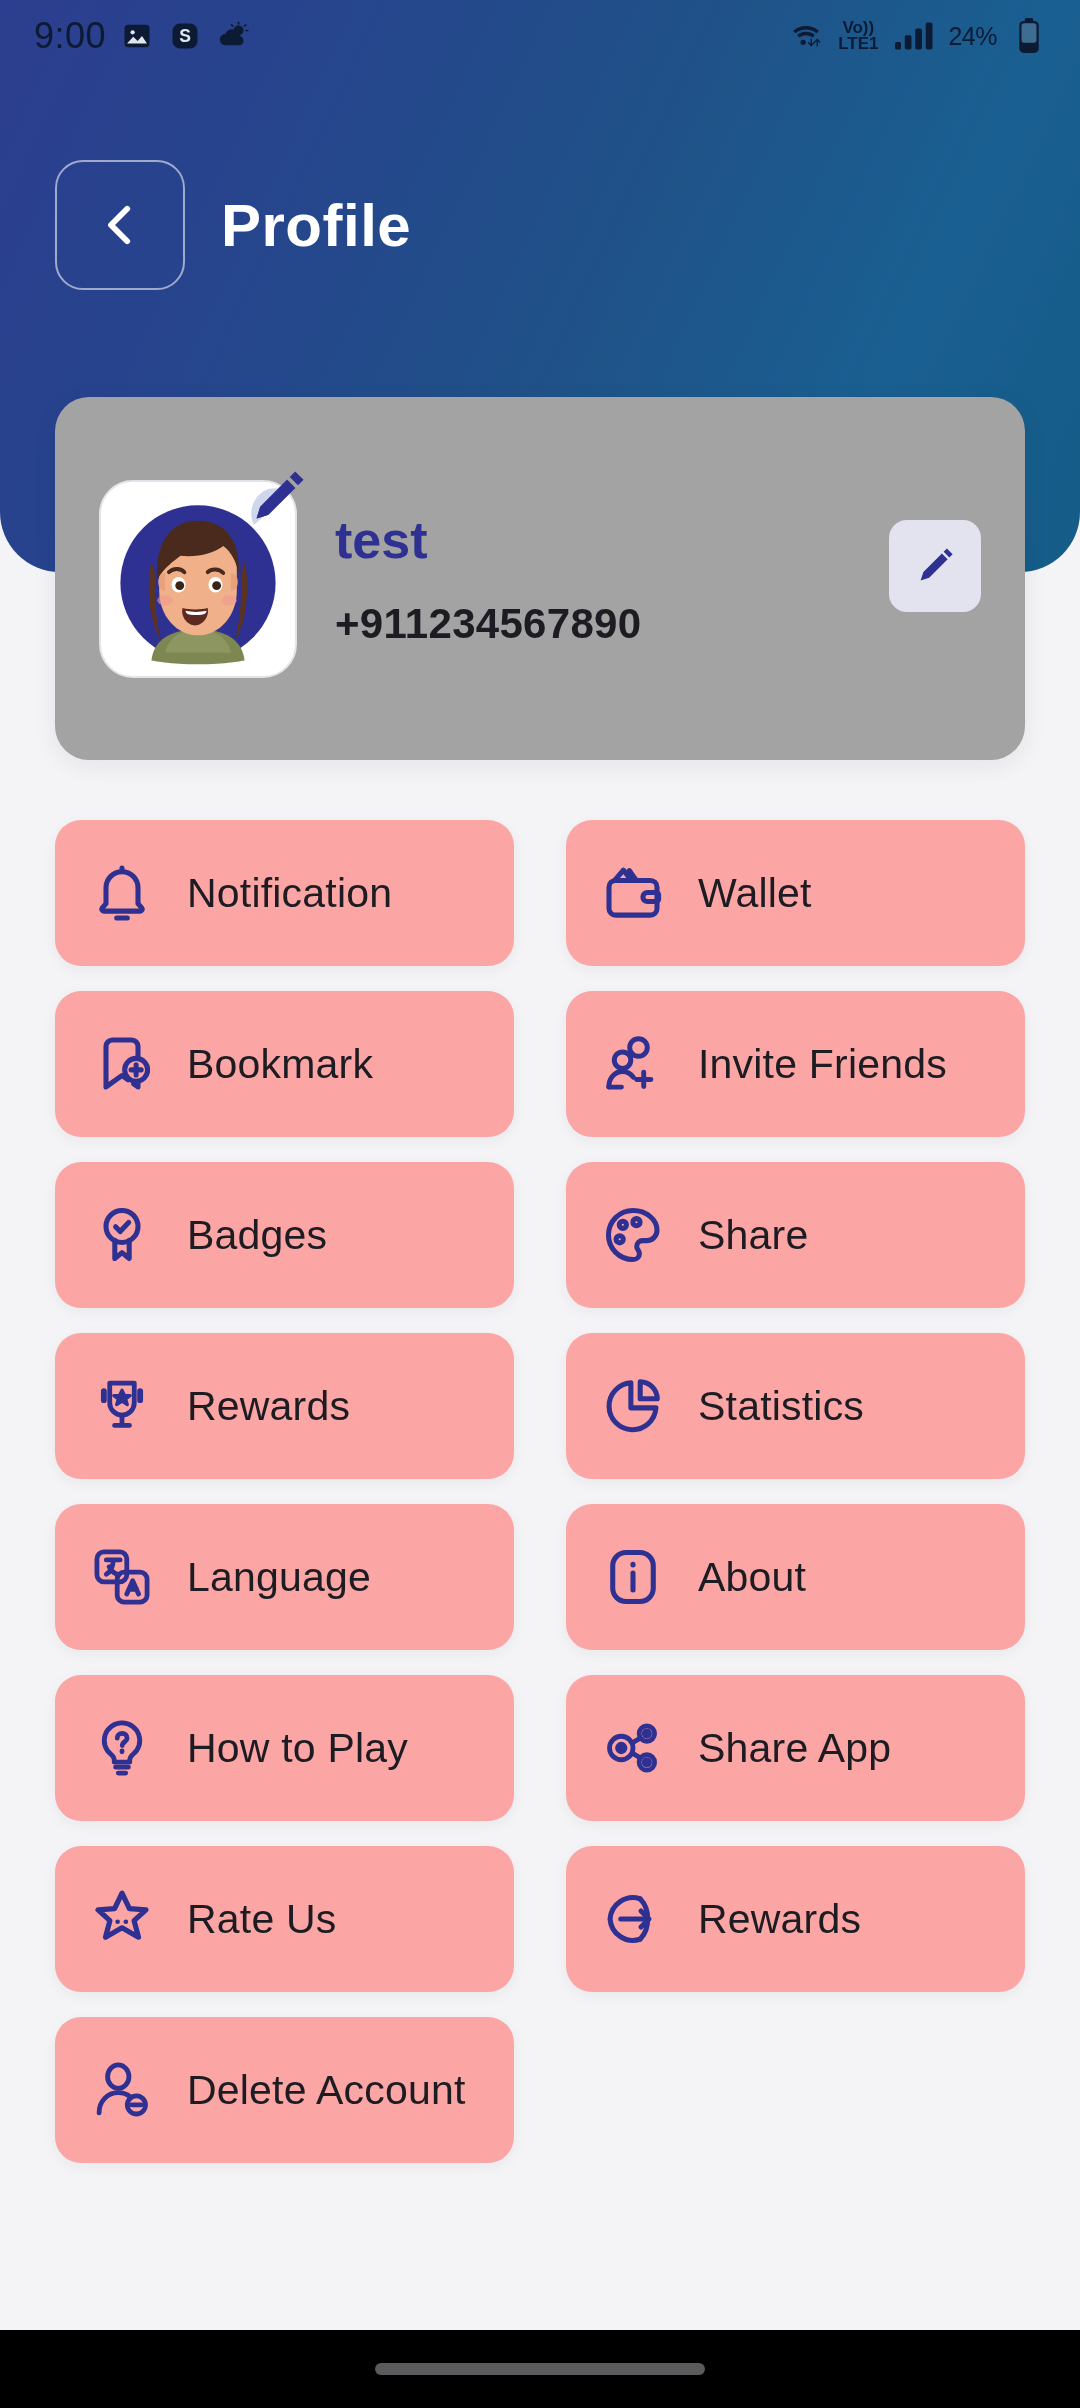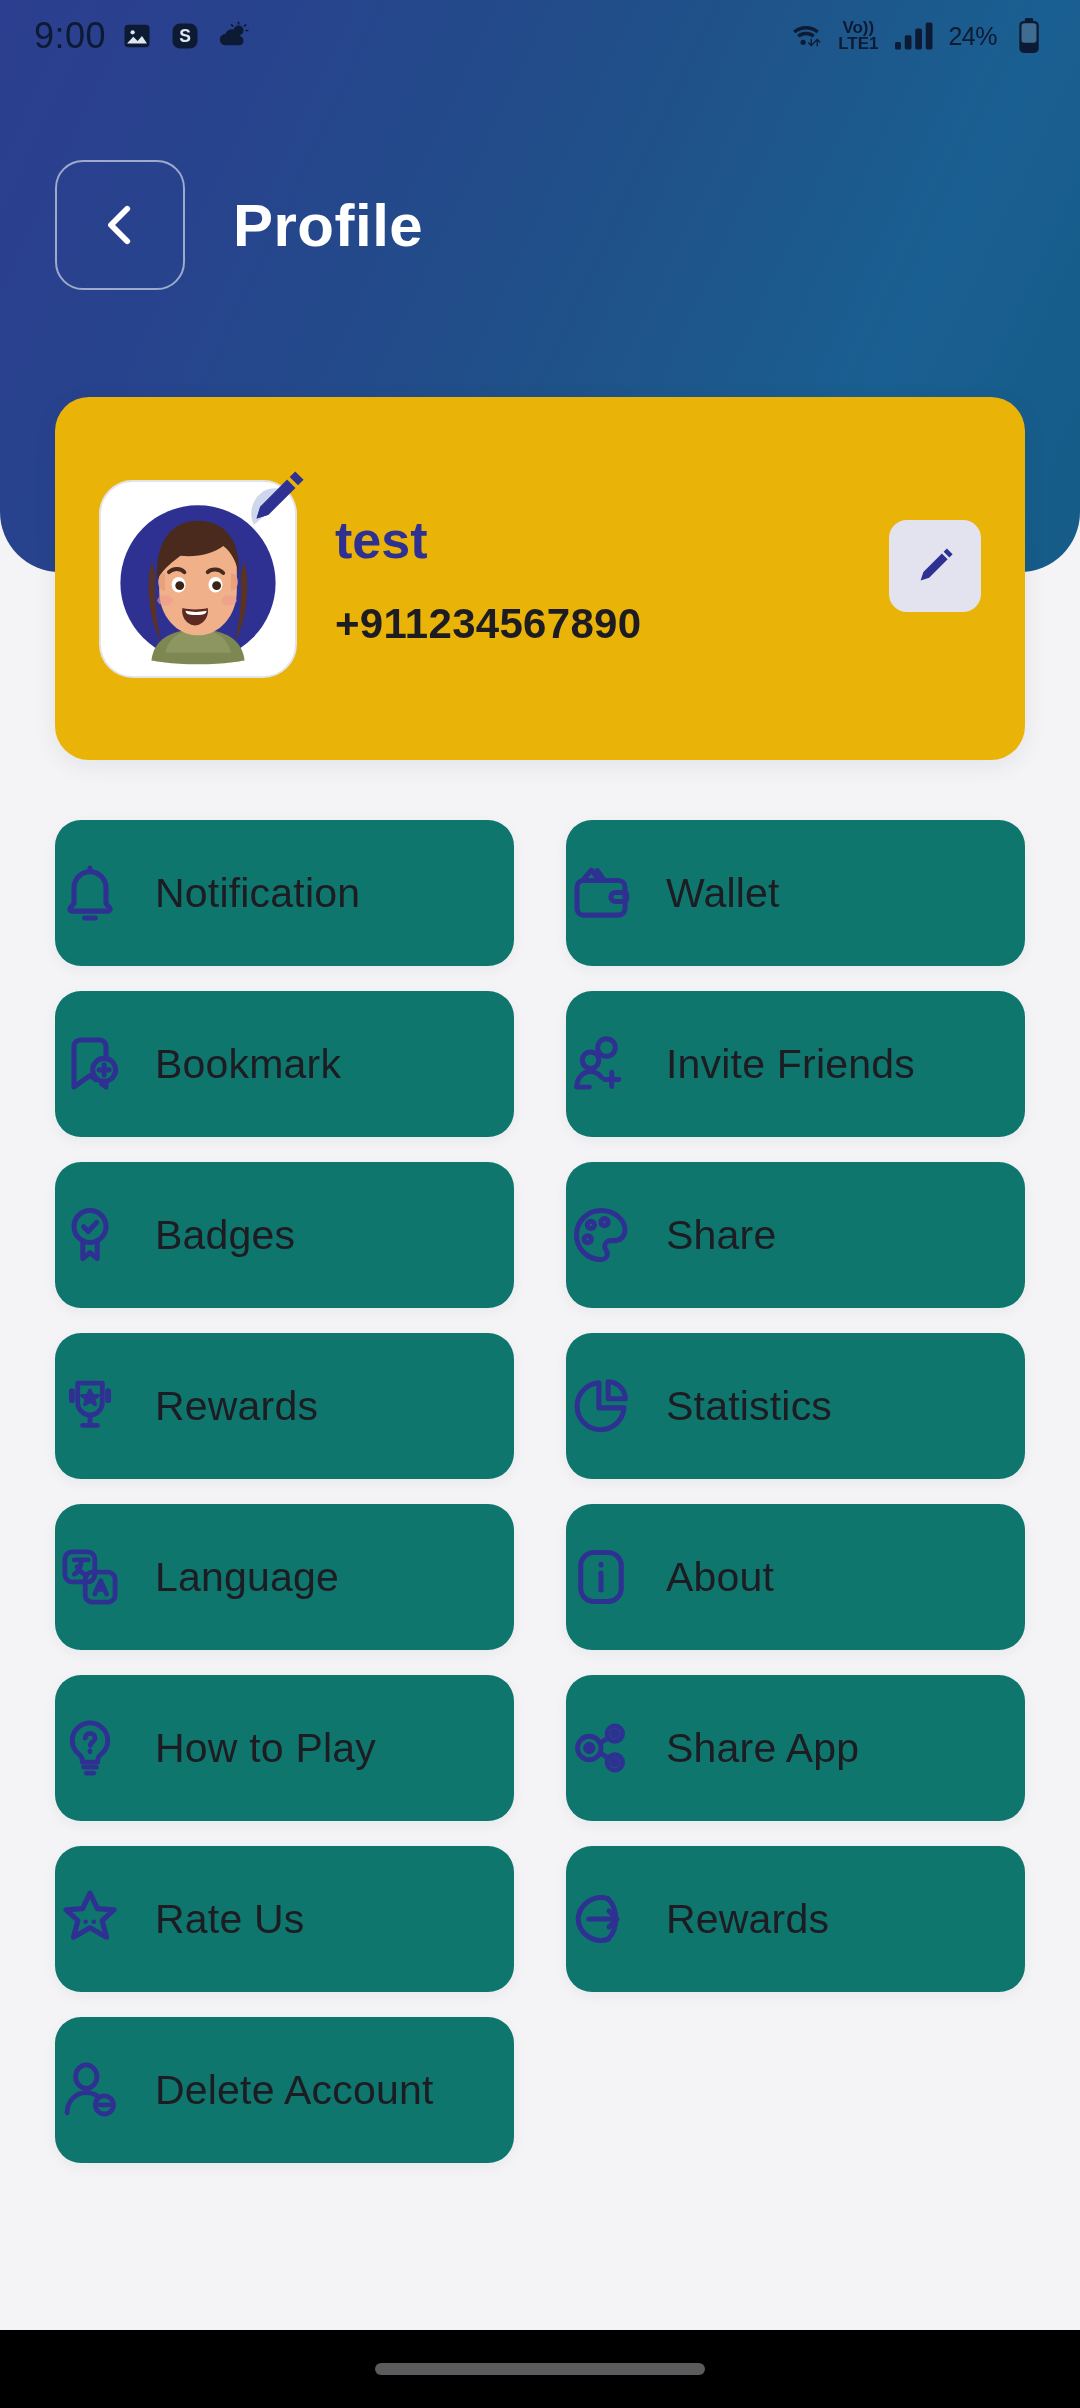--- a/index.html
+++ b/index.html
@@ -36,26 +36,26 @@
   .volte .v2 { font-size: 17px; font-weight: 700; }
 
   
   .appbar { position: absolute; top: 145px; left: 0; width: 1080px; height: 160px; z-index: 6;
             display: flex; align-items: center; padding-left: 55px; }
   .back-btn {
     width: 130px; height: 130px; border: 2px solid rgba(255,255,255,.55);
     border-radius: 28px; display: flex; align-items: center; justify-content: center;
     background: transparent; cursor: pointer;
   }
-  .page-title { color: #ffffff; font-size: 60px; font-weight: 700; margin-left: 48px; letter-spacing: .5px; }
+  .page-title { color: #ffffff; font-size: 60px; font-weight: 700; margin-left: 36px; letter-spacing: .5px; }
 
   
   .profile-card {
     position: absolute; top: 397px; left: 55px; width: 970px; height: 363px;
-    background: #eab308; border-radius: 34px; z-index: 4;
+    background: #a3a3a3; border-radius: 34px; z-index: 4;
     box-shadow: 0 6px 24px rgba(20,30,70,.07);
     display: flex; align-items: center; padding: 0 44px;
   }
   .avatar-wrap { position: relative; width: 198px; height: 198px; flex: 0 0 198px; }
   .avatar-frame {
     width: 198px; height: 198px; border-radius: 34px; background: #fff;
     border: 2px solid #e3e4ea; overflow: hidden; position: relative;
   }
   .pencil-badge { position: absolute; right: -16px; top: -18px; width: 74px; height: 74px; z-index: 3; }
   .profile-texts { margin-left: 38px; display: flex; flex-direction: column; gap: 18px; }
@@ -67,22 +67,22 @@
     cursor: pointer;
   }
 
   
   .grid {
     position: absolute; top: 820px; left: 55px; width: 970px;
     display: grid; grid-template-columns: 1fr 1fr; column-gap: 52px; row-gap: 25px;
     z-index: 3;
   }
   .tile {
-    height: 146px; background: #0f766e; border-radius: 26px;
-    display: flex; align-items: center; gap: 30px;
+    height: 146px; background: #fca5a5; border-radius: 26px;
+    display: flex; align-items: center; padding-left: 32px; gap: 30px;
     box-shadow: 0 4px 14px rgba(20,30,70,.05); cursor: pointer;
   }
   .tile .ticon { width: 70px; height: 70px; flex: 0 0 70px; display: flex; align-items: center; justify-content: center; }
   .tile .tlabel { color: #1c1c22; font-size: 41px; font-weight: 500; letter-spacing: .2px; white-space: nowrap; }
 
   
   .navbar { position: absolute; bottom: 0; left: 0; width: 1080px; height: 78px; background: #000; z-index: 9;
             display: flex; align-items: center; justify-content: center; }
   .home-pill { width: 330px; height: 12px; background: #5b5b5d; border-radius: 8px; }
 

